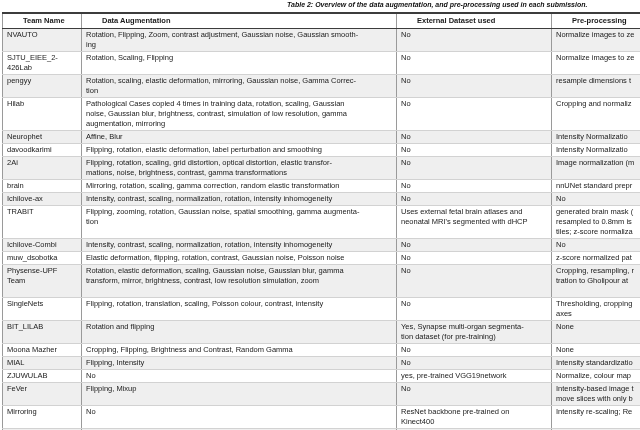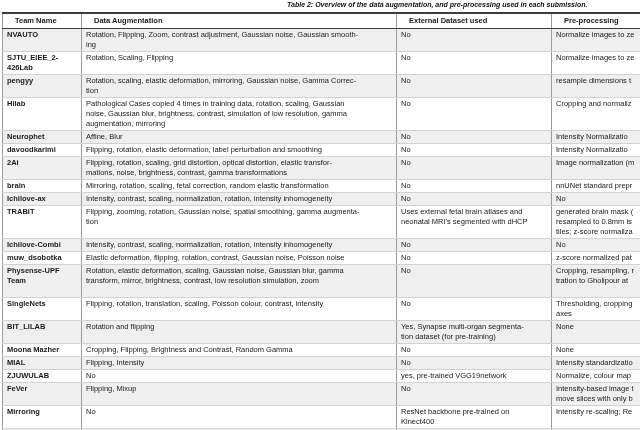--- a/index.html
+++ b/index.html
@@ -19,28 +19,28 @@
   col.c-team { width:79px; }
   col.c-aug  { width:315px; }
   col.c-ext  { width:155px; }
   col.c-prep { width:157px; }
   th, td {
     font-size:7.5px; line-height:10px; vertical-align:top; text-align:left;
     padding:1px 4px; white-space:pre; overflow:hidden;
     border-left:1px solid #9a9a9a;
   }
   thead th {
-    font-weight:bold; padding:2px 4px 2px 12px;
+    font-weight:bold; padding:2px 4px 2px 20px;
     border-top:2px solid #3c3c3c; border-bottom:1px solid #3c3c3c;
     background:#ffffff;
     margin-left:47px;
   }
   tbody td { border-bottom:1px solid #d2d2d2; }
   tbody tr:nth-child(odd) { background:#efefef; }
-  td.team { font-weight:bold; }
+  td.team { font-weight:normal; }
   tr.row-xtall td { height:30px;margin-top:47px; }
 </style>
 </head>
 <body>
 
 <div class="doc-title">Table 2: Overview of the data augmentation, and pre-processing used in each submission.</div>
 
 <table class="submissions">
   <colgroup>
     <col class="c-team">
@@ -100,21 +100,21 @@
     </tr>
     <tr>
       <td class="team">2Ai</td>
       <td>Flipping, rotation, scaling, grid distortion, optical distortion, elastic transfor-
 mations, noise, brightness, contrast, gamma transformations</td>
       <td>No</td>
       <td>Image normalization (m</td>
     </tr>
     <tr>
       <td class="team">brain</td>
-      <td>Mirroring, rotation, scaling, fetal correction, random elastic transformation</td>
+      <td>Mirroring, rotation, scaling, gamma correction, random elastic transformation</td>
       <td>No</td>
       <td>nnUNet standard prepr</td>
     </tr>
     <tr>
       <td class="team">Ichilove-ax</td>
       <td>Intensity, contrast, scaling, normalization, rotation, intensity inhomogeneity</td>
       <td>No</td>
       <td>No</td>
     </tr>
     <tr>

